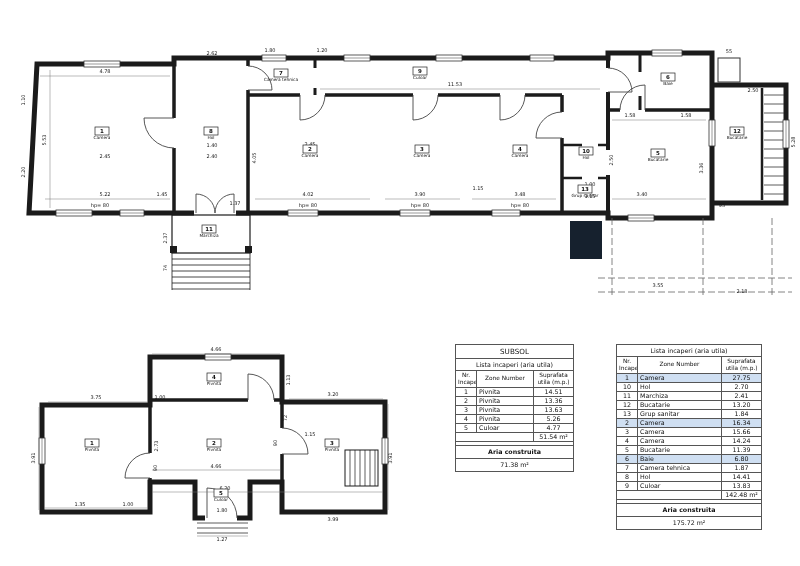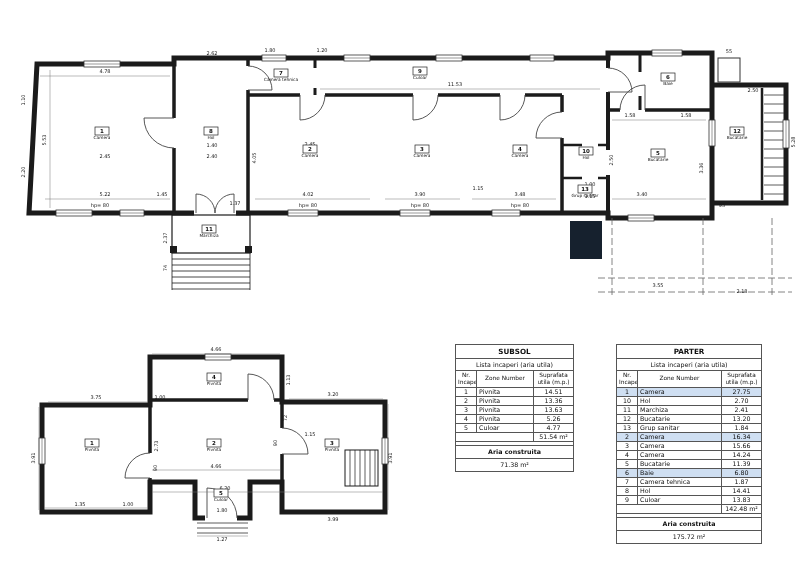--- a/index.html
+++ b/index.html
@@ -9,21 +9,21 @@
   #plan-svg{position:absolute;left:0;top:0}
   .dim{font-family:"DejaVu Sans",sans-serif;font-size:5px;fill:#1a1a1a;text-anchor:middle}
   .room-box{fill:#fff;stroke:#222;stroke-width:0.7}
   .room-nr{font-family:"DejaVu Sans",sans-serif;font-size:5.5px;font-weight:bold;fill:#111;text-anchor:middle}
   .room-name{font-family:"DejaVu Sans",sans-serif;font-size:4.3px;fill:#111;text-anchor:middle}
 
   .rtable{position:absolute;background:#fff}
   .rtable table{border-collapse:collapse;width:100%;table-layout:fixed}
   .rtable th,.rtable td{border:1px solid #555;font-size:6.3px;line-height:1.25;
        padding:0 2px;text-align:center;color:#111;overflow:hidden;font-family:"DejaVu Sans",sans-serif}
-  .rtable .ttl{font-size:7.2px;padding:2px;font-weight:bold}
+  .rtable .ttl{font-size:7.2px;padding:2px;font-weight:normal}
   .rtable .sub{padding:1.5px}
   .rtable .colhead td{white-space:pre-line;font-size:5.8px;padding:1px 2px}
   .rtable tbody td{height:9px}
   .rtable .zone-cell{text-align:left}
   .rtable .total td{height:9px}
   .rtable .spacer td{height:4px;border-left:1px solid #555;border-right:1px solid #555}
   .rtable .aria-l{padding:2px;font-weight:bold}
   .rtable .aria-v{padding:2px}
   .c1{width:21px}.c3{width:40px}
 </style>
@@ -357,23 +357,20 @@
 
   <div class="rtable" id="parter-table" style="left:616px;top:344px;width:146px;">
     <table>
       <colgroup>
           <col class="c1">
           <col>
           <col class="c3">
         </colgroup>
       <thead>
         <tr>
-            <th colspan="3" class="ttl">PARTER</th>
-          </tr>
-        <tr>
             <td colspan="3" class="sub">Lista incaperi (aria utila)</td>
           </tr>
         <tr class="colhead">
           <td>Nr.
 Incapere</td>
           <td>Zone Number</td>
           <td>Suprafata
 utila (m.p.)</td>
         </tr>
       </thead>

